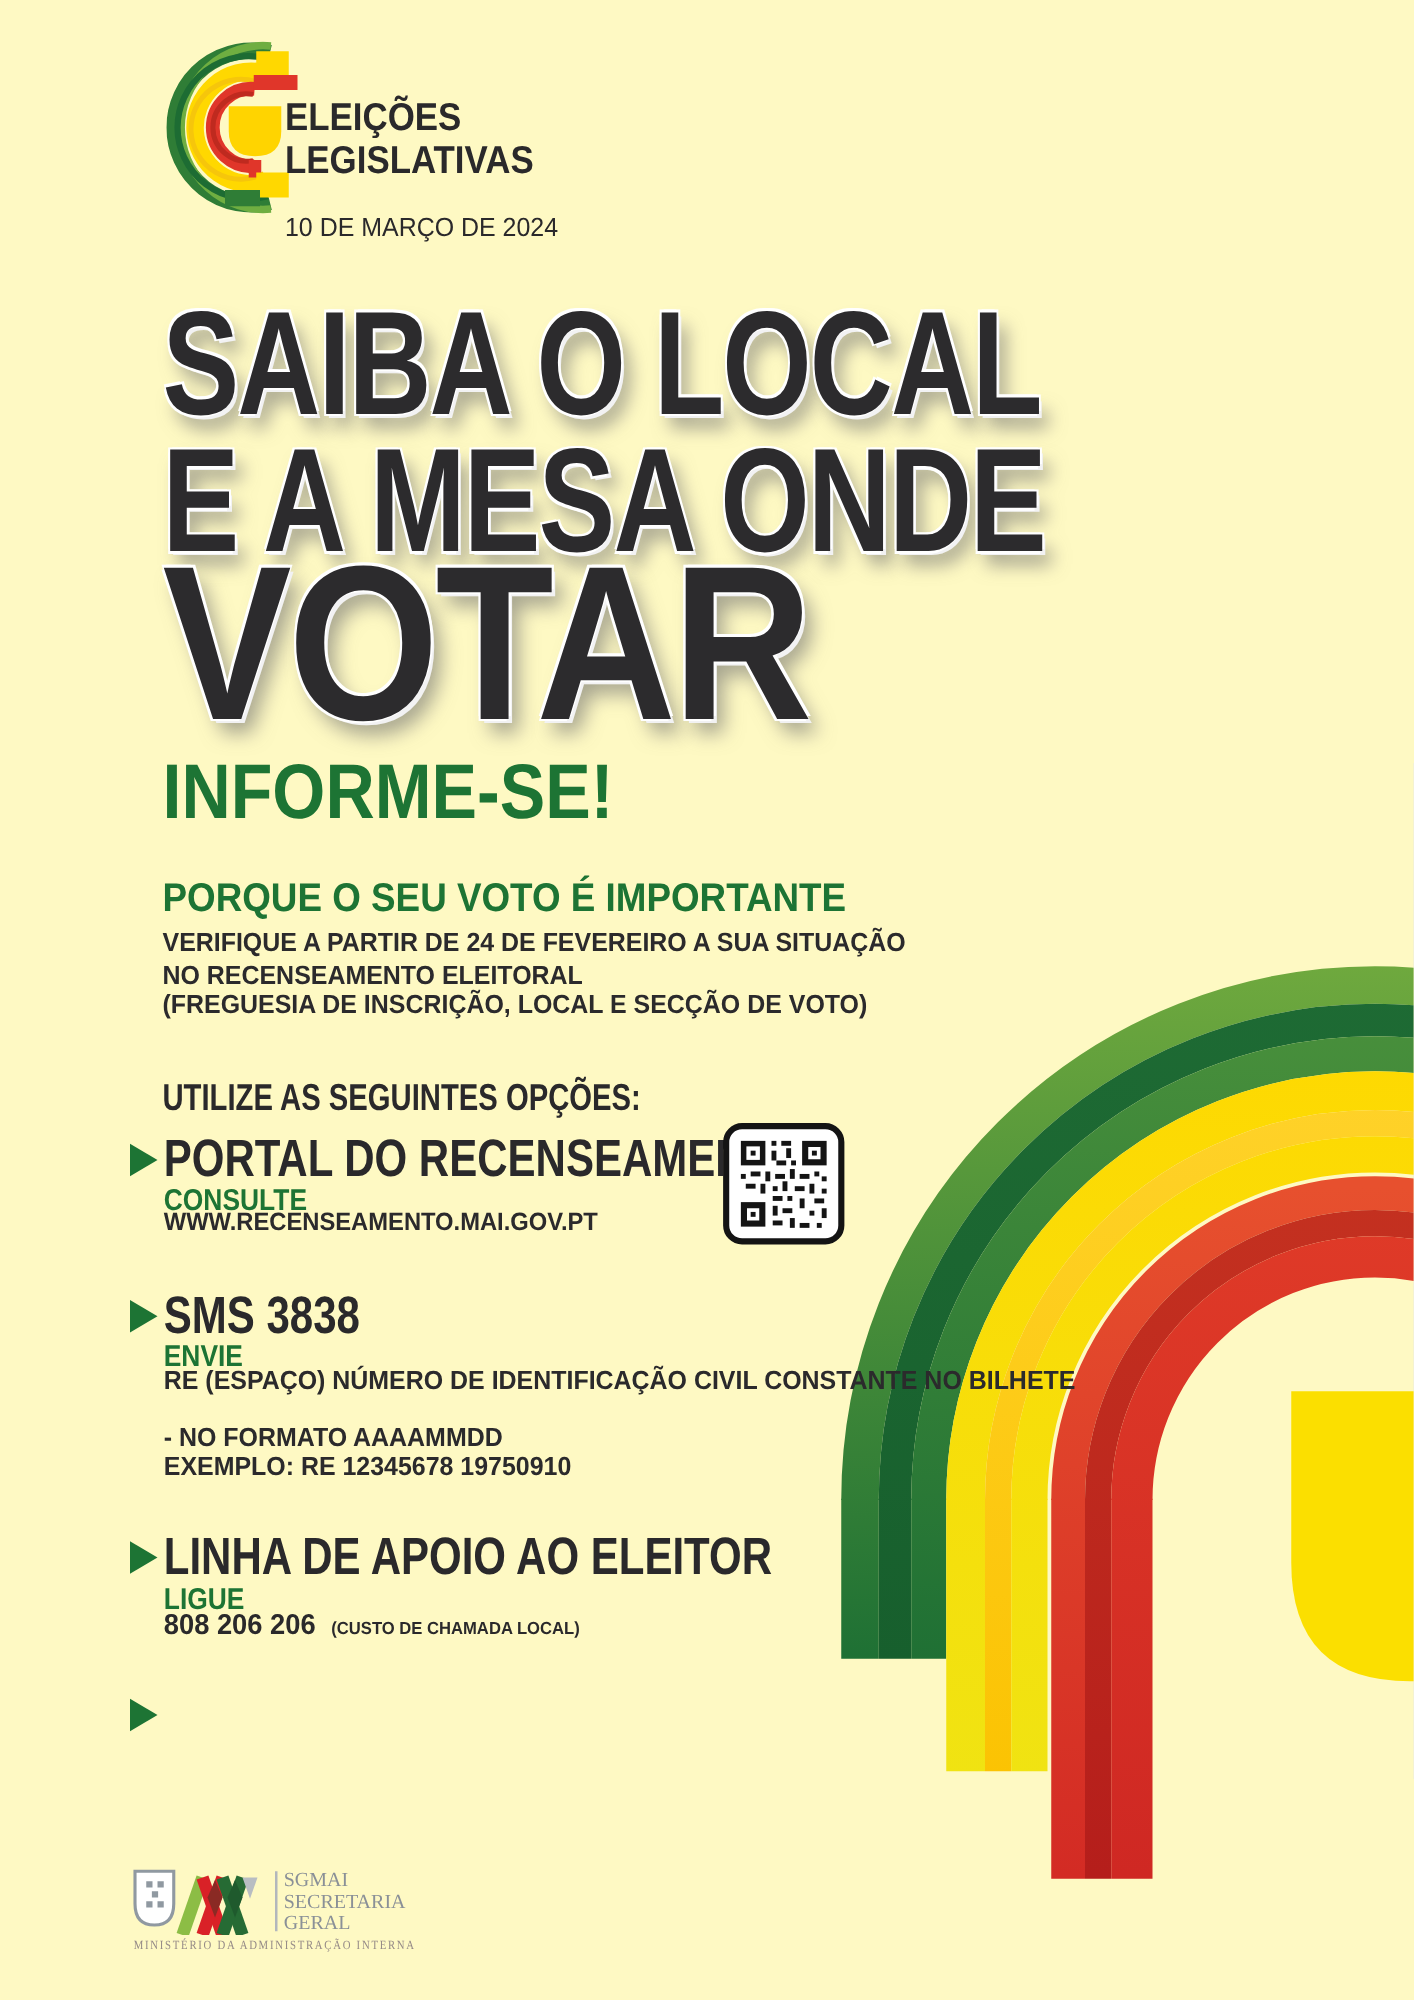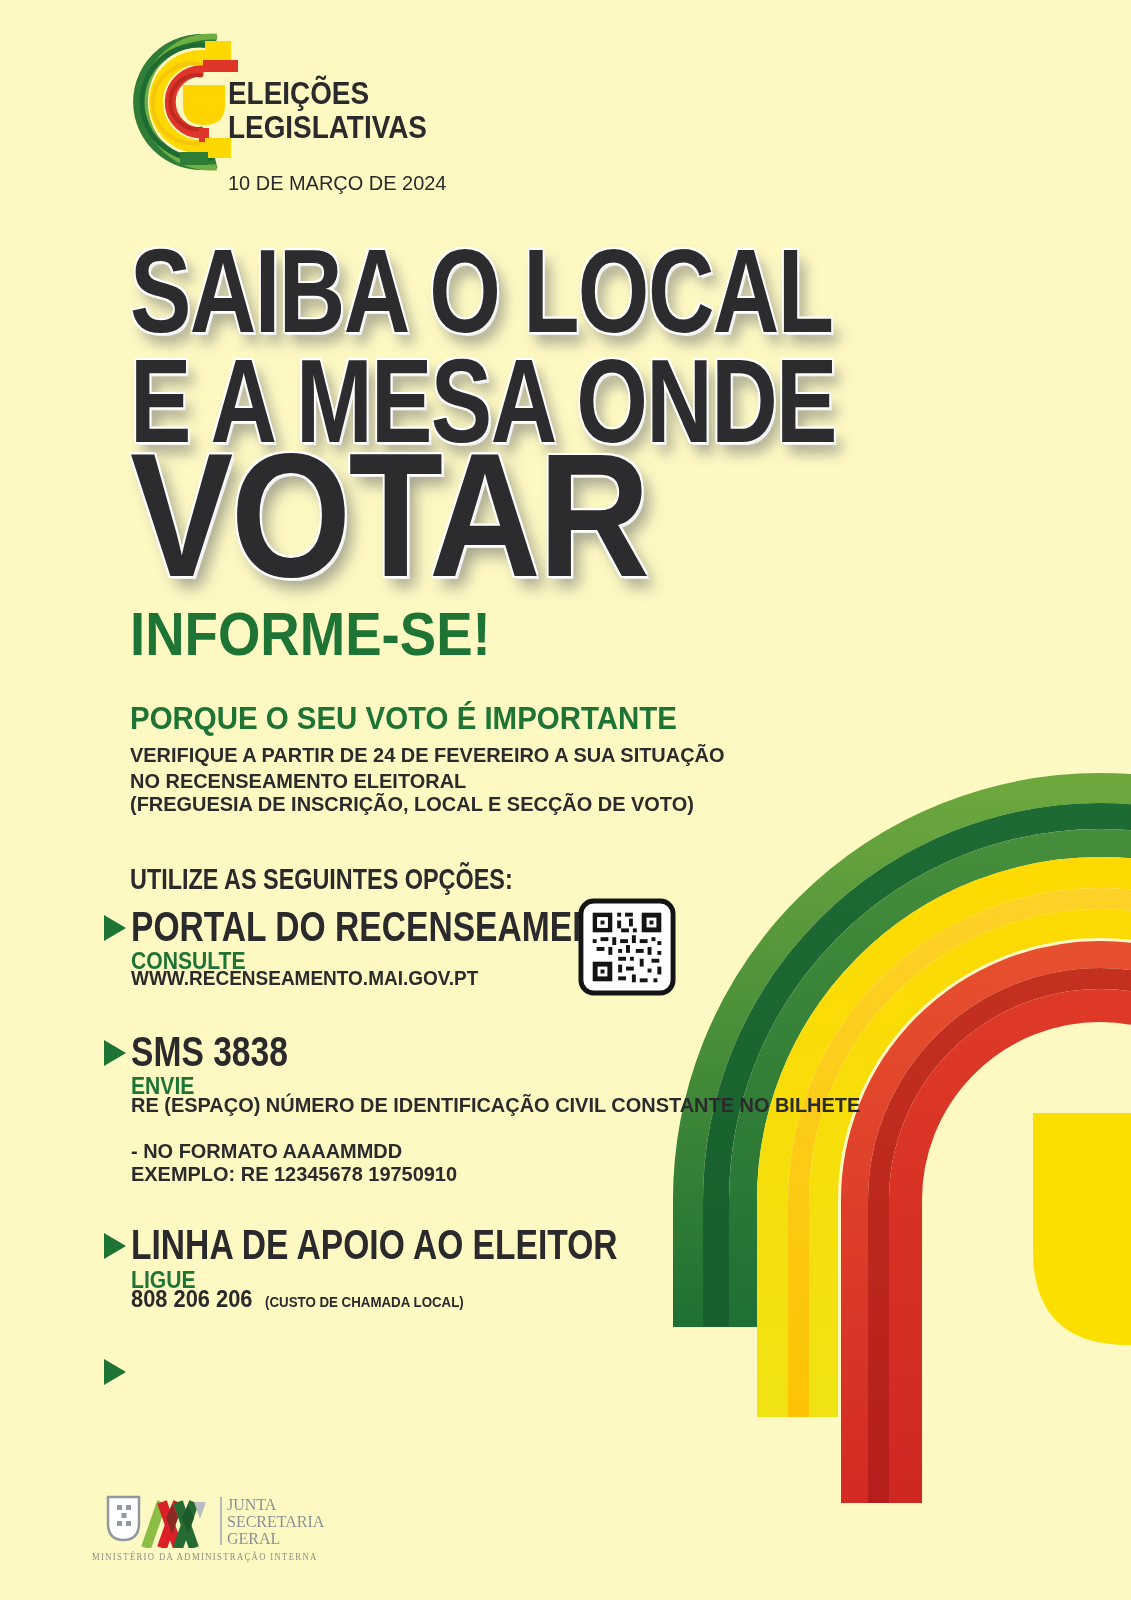--- a/index.html
+++ b/index.html
@@ -264,25 +264,25 @@
       <path d="M58,54 L74,8" stroke="#d92127"></path>
       <path d="M74,8 L90,54" stroke="#266b34"></path>
       <path d="M74,54 L90,8" stroke="#266b34"></path>
     </g>
     <polygon points="62,24 68,40 74,24 68,10" fill="#8a2a24"></polygon>
     <polygon points="78,24 84,40 90,24 84,10" fill="#1f5a2d"></polygon>
     <polygon points="90,8 102,8 96,25" fill="#b8bdc2"></polygon>
   </svg>
   <div class="abs" style="left:220px;top:1497px;width:2px;height:48px;background:#b2b7bc;"></div>
   <div class="abs serif sgmai-line" style="left:227px;top:1496px;">
-    <span>JUNTA</span>
+    <span>SGMAI</span>
   </div>
   <div class="abs serif sgmai-line" style="left:227px;top:1513px;">
     <span>SECRETARIA</span>
   </div>
   <div class="abs serif sgmai-line" style="left:227px;top:1530px;">
     <span>GERAL</span>
   </div>
-  <div class="abs serif" style="left:92px;top:1552px;font-size:10px;letter-spacing:1.6px;color:#958a87;line-height:1;text-align:right;">
+  <div class="abs serif" style="left:107px;top:1552px;font-size:10px;letter-spacing:1.6px;color:#958a87;line-height:1;text-align:right;">
     <span class="cx s86">MINISTÉRIO  DA  ADMINISTRAÇÃO  INTERNA</span>
   </div>
 
 </div>
 
 </body></html>

